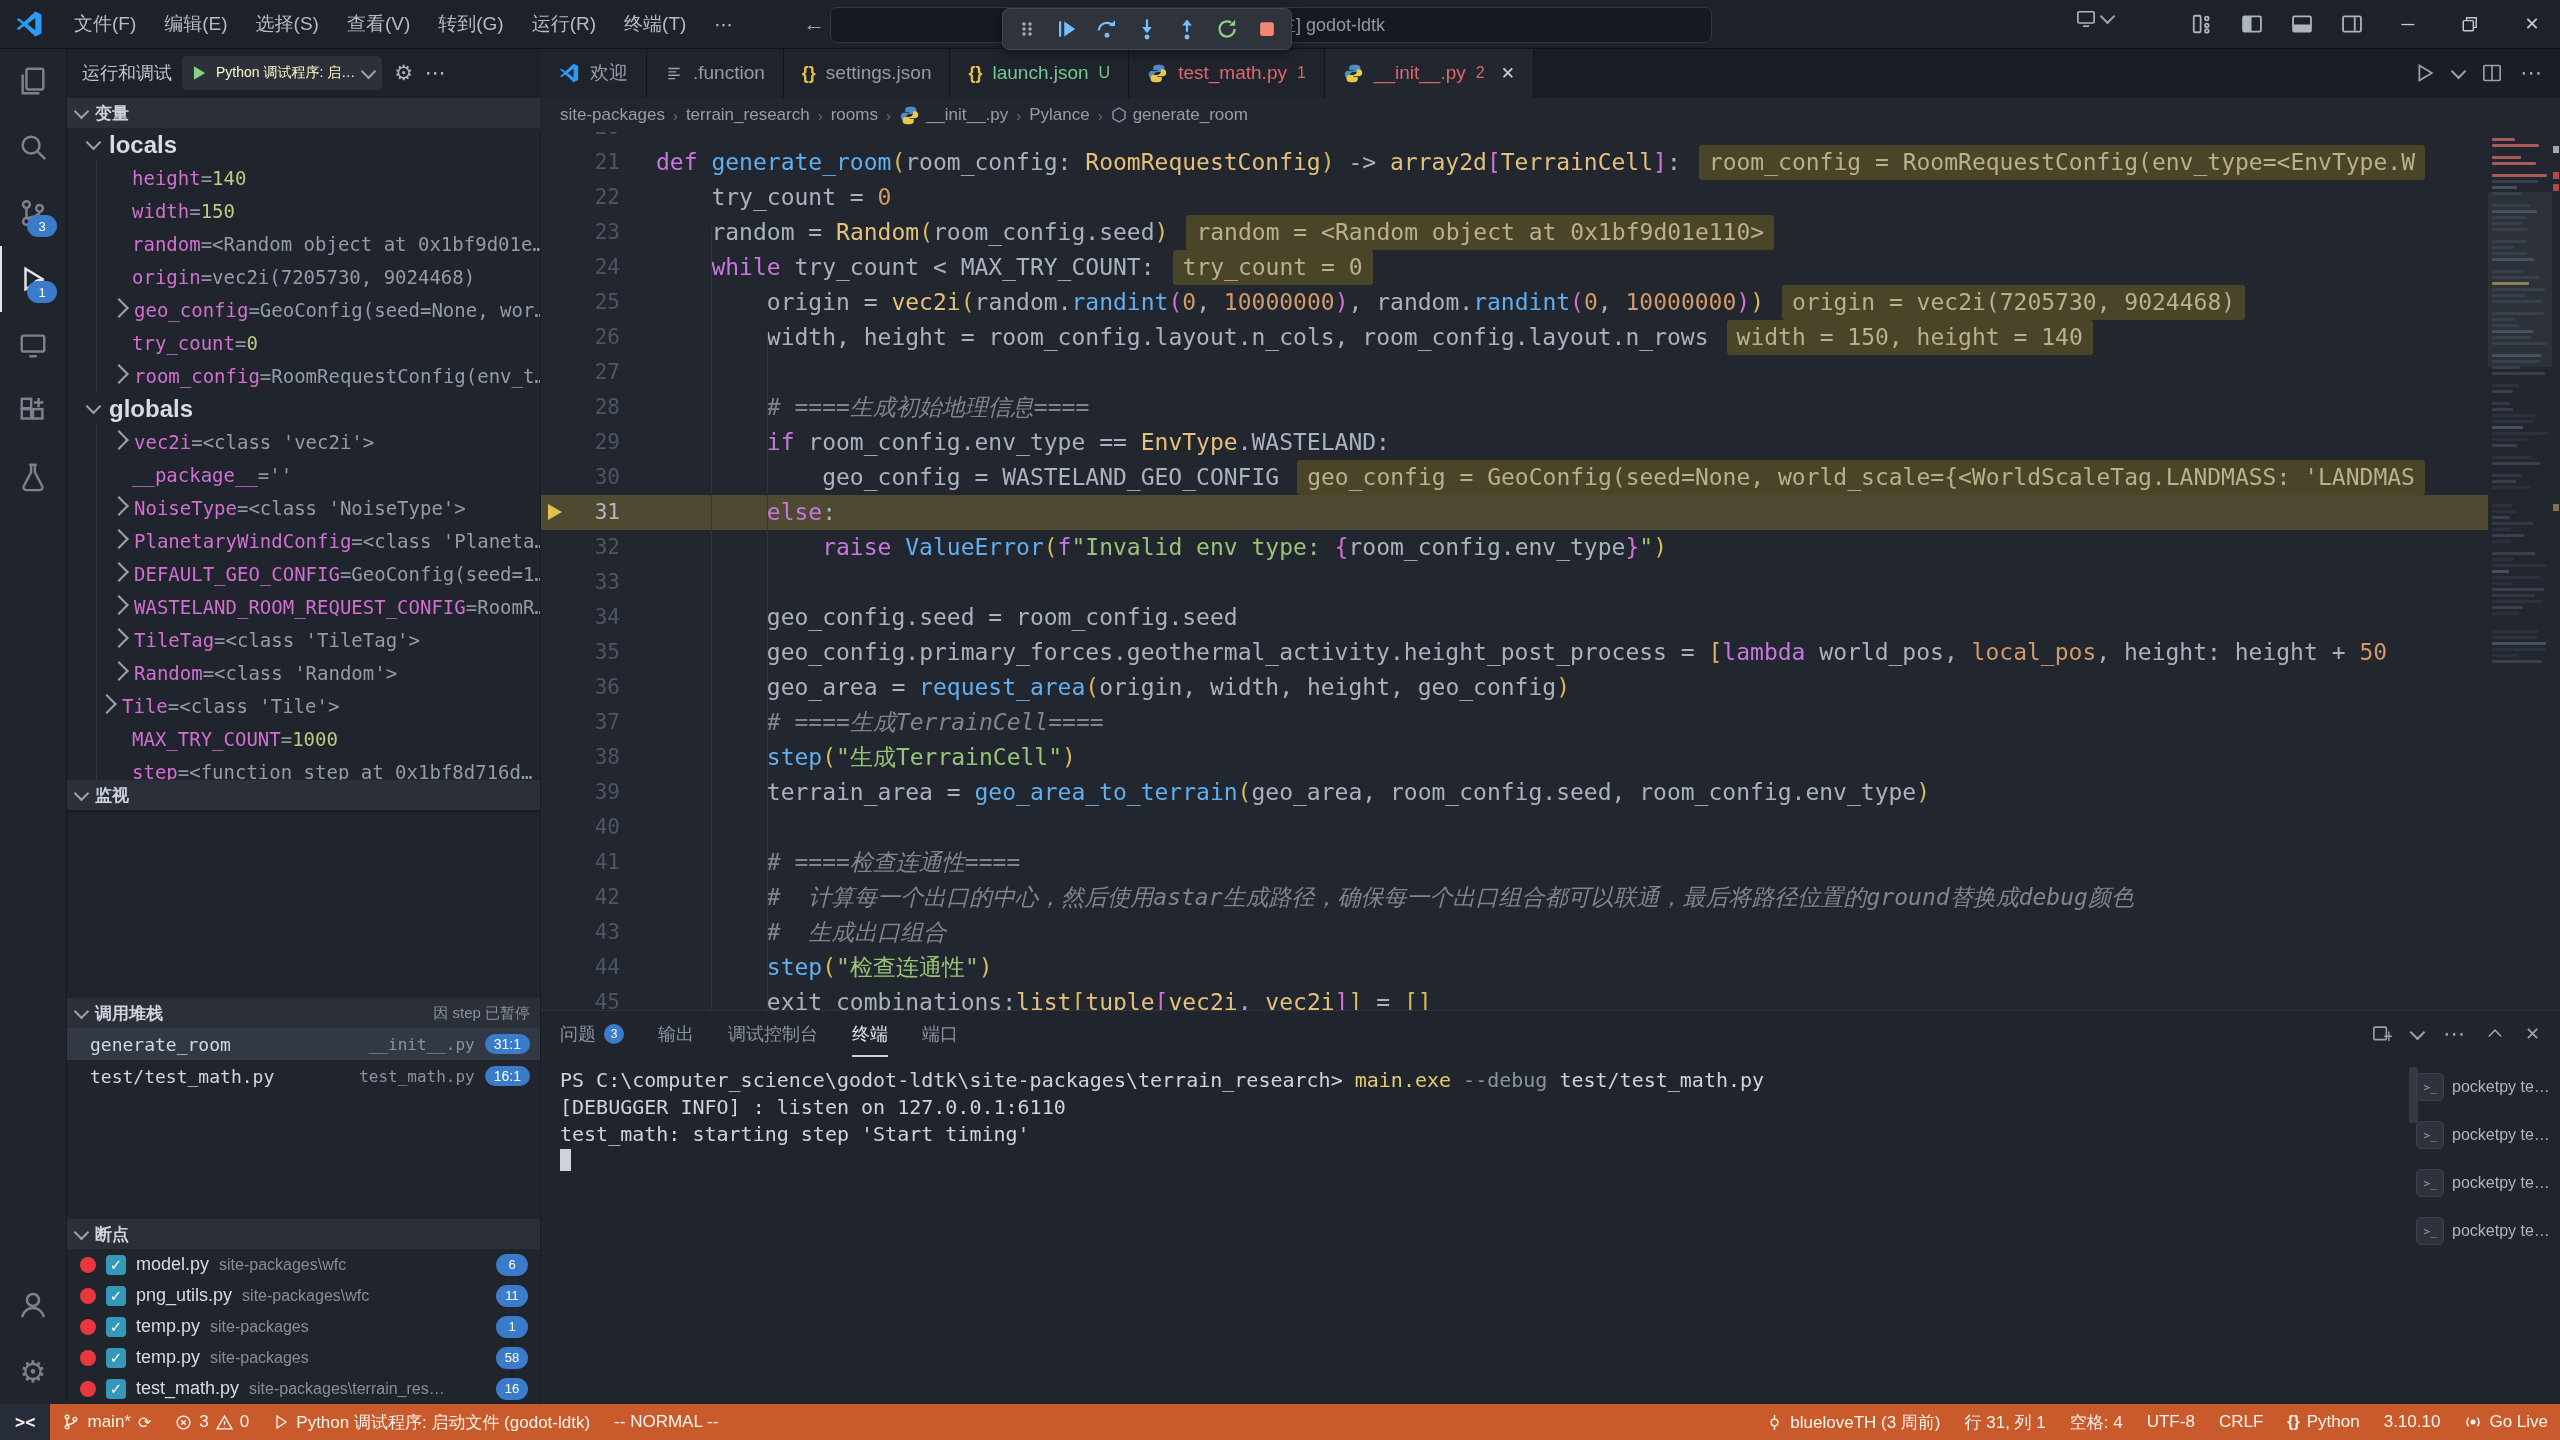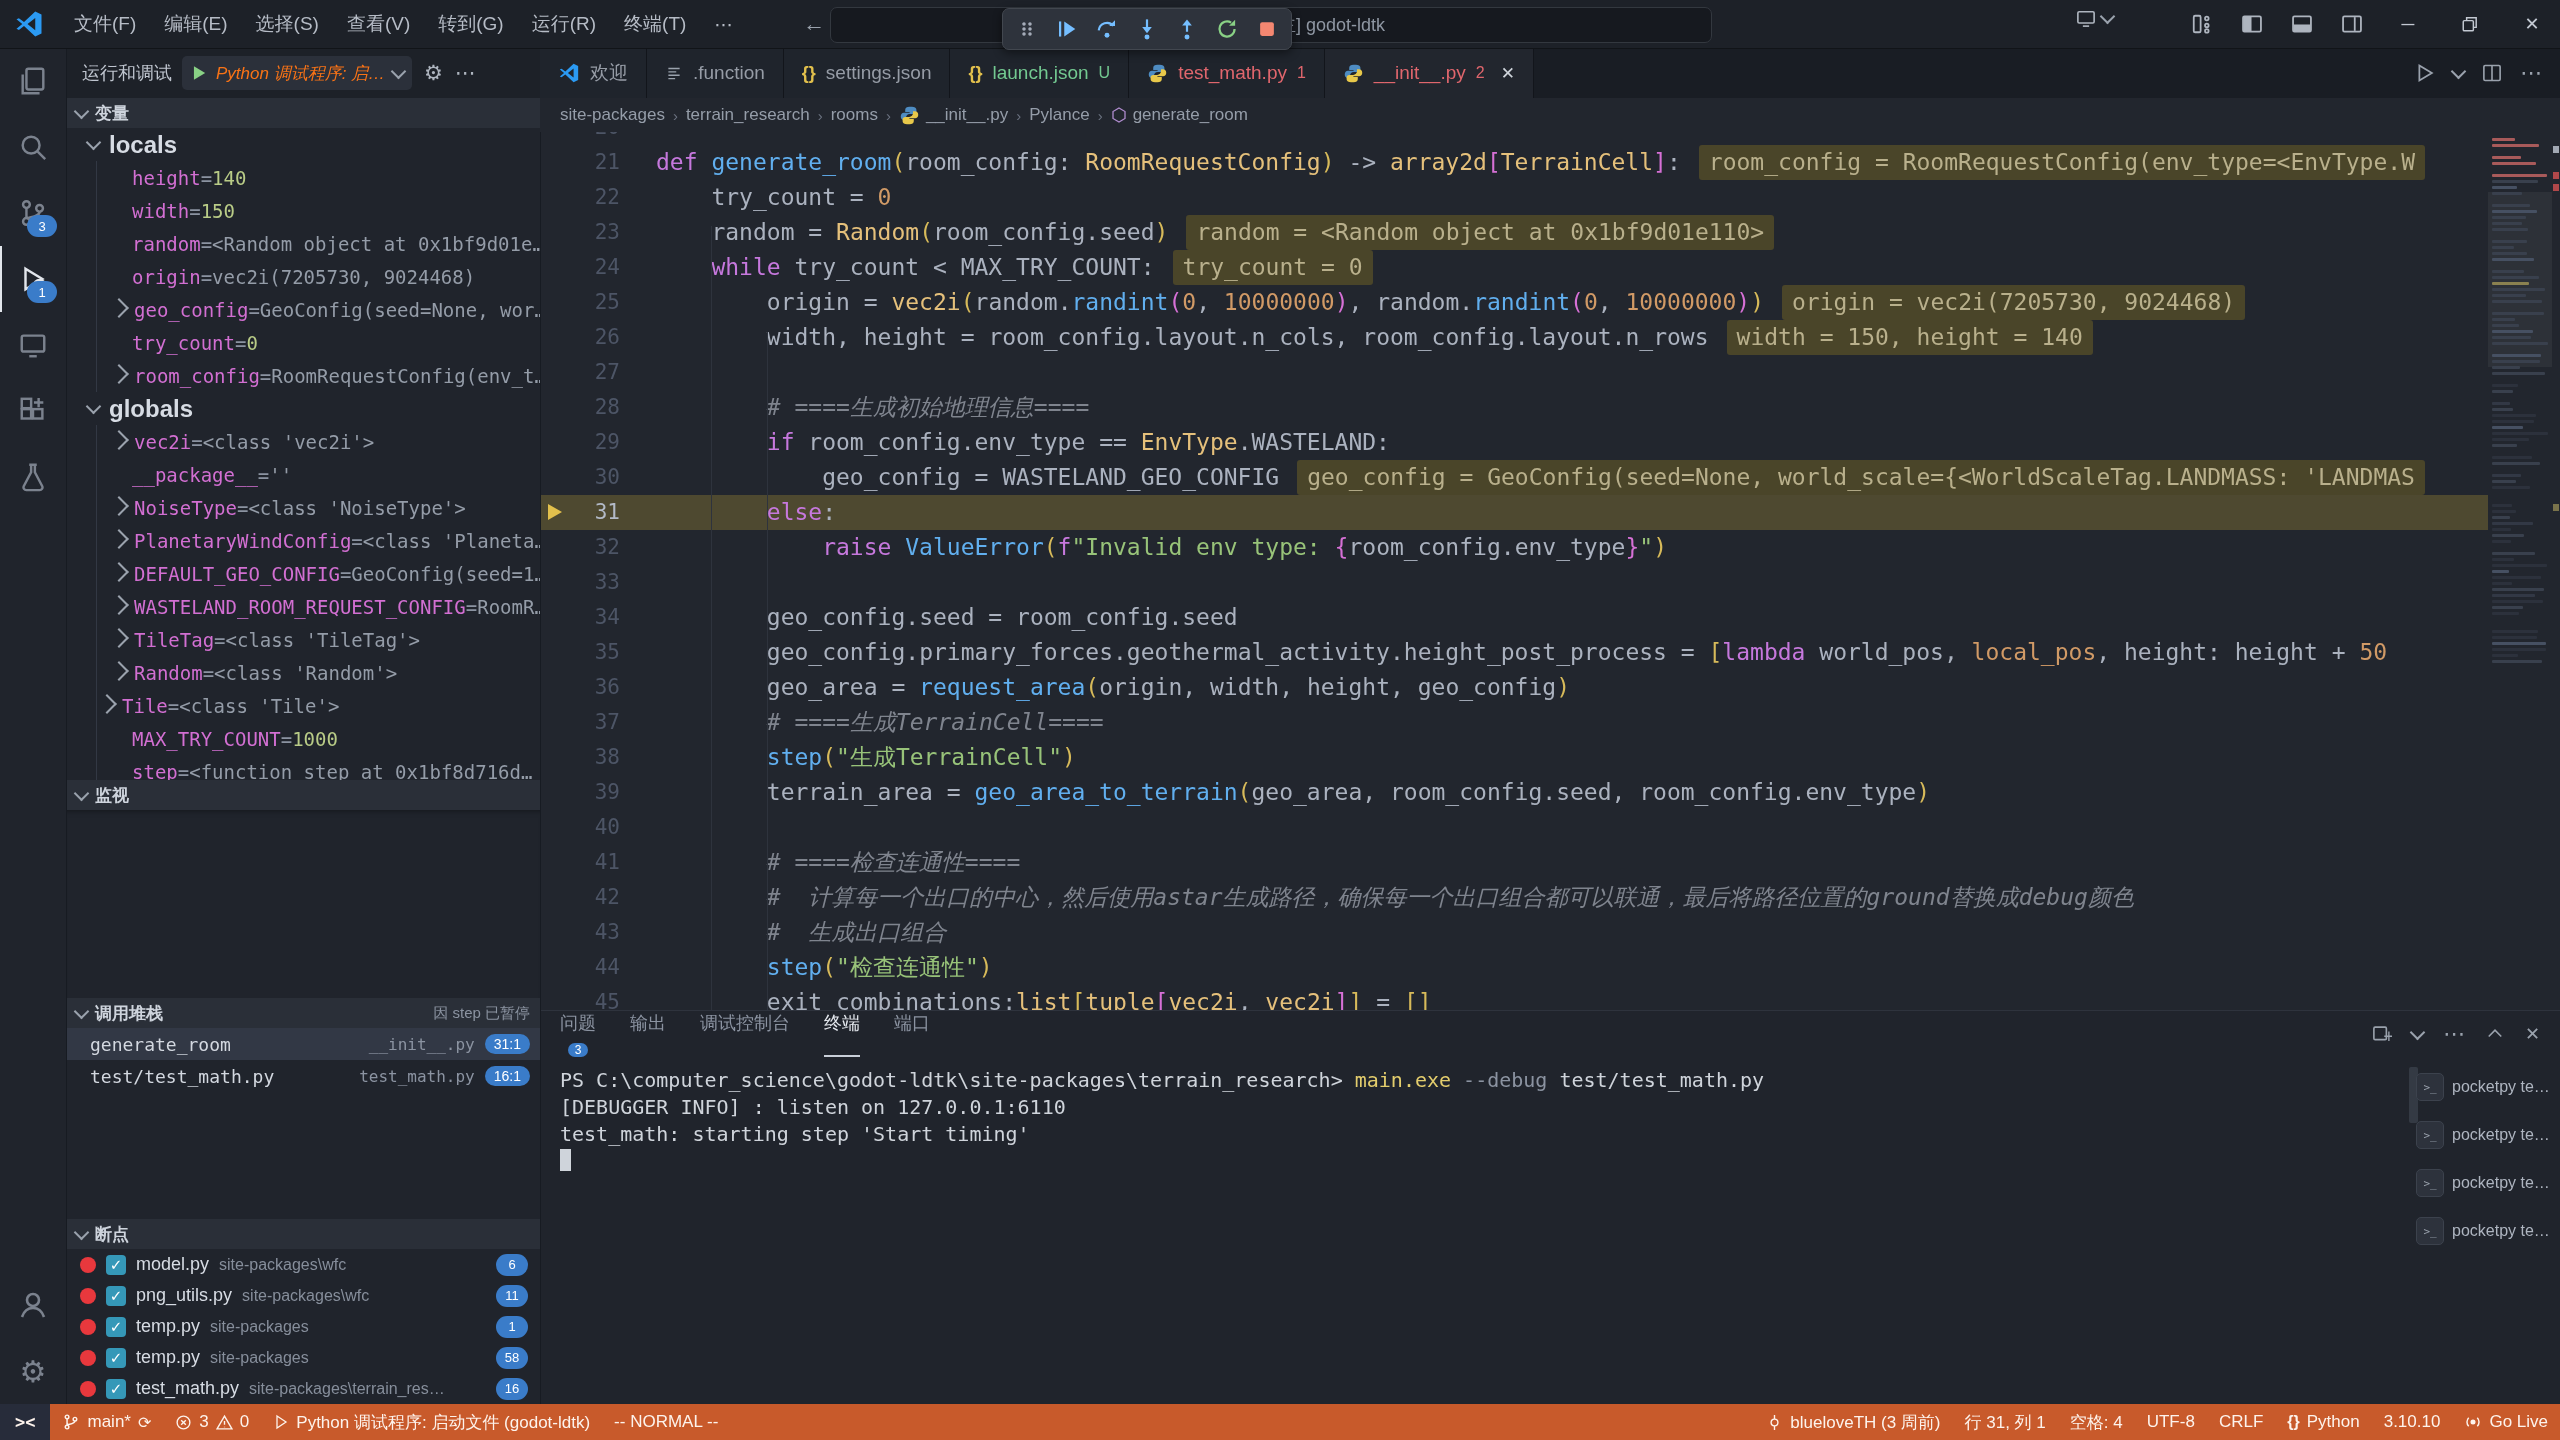--- a/index.html
+++ b/index.html
@@ -38,21 +38,21 @@
              background:#3a7cc9;color:#fff;font-size:13px;display:flex;align-items:center;justify-content:center;padding:0 4px;}
   #activity-spacer{flex:1;}
 
   
   #sidebar{position:absolute;left:66px;top:48px;width:474px;bottom:36px;background:#20242c;
            border-right:1px solid #171b22;display:flex;flex-direction:column;overflow:hidden;z-index:5;}
   #sidebar-head{height:50px;flex:0 0 auto;display:flex;align-items:center;padding:0 10px 0 16px;background:#1d2128;}
   #sidebar-title{font-size:18px;color:#bfc5cf;white-space:nowrap;}
   #debug-config{display:flex;align-items:center;background:#2b303a;border-radius:5px;height:34px;
                 margin-left:10px;padding:0 8px;gap:8px;max-width:240px;}
-  #debug-config .cfg-label{font-size:17px;color:#f97316;white-space:nowrap;overflow:hidden;max-width:170px;font-style:italic;}
+  #debug-config .cfg-label{font-size:14px;color:#fef9c3;white-space:nowrap;overflow:hidden;max-width:170px;}
   .side-sec-head{height:30px;flex:0 0 auto;background:#2a2f38;display:flex;align-items:center;
                  padding:0 10px;font-size:17px;font-weight:bold;color:#ced4dd;gap:8px;}
   .sec-right{margin-left:auto;font-weight:normal;font-size:15px;color:#8b93a1;}
   .chev{display:inline-block;width:9px;height:9px;border-right:2px solid #9aa2ad;border-bottom:2px solid #9aa2ad;
         transform:rotate(45deg);margin-top:-4px;flex:0 0 auto;}
   .chev.r{transform:rotate(-45deg);}
   #vars-body{height:652px;flex:0 0 auto;overflow:hidden;font-size:19px;}
   .vgroup-label{display:flex;align-items:center;gap:10px;height:33px;padding-left:22px;font-weight:bold;color:#d7dce4;font-size:24px;}
   .vrow{display:flex;align-items:center;height:33px;padding-left:46px;white-space:nowrap;overflow:hidden;}
   .vrow .twr{width:12px;height:12px;margin-right:8px;flex:0 0 auto;}
@@ -108,21 +108,21 @@
 
   
   #minimap{position:absolute;right:8px;top:132px;width:64px;height:878px;background:#22262e;overflow:hidden;z-index:3;}
   #ruler{position:absolute;right:0;top:132px;width:8px;height:878px;background:#22262e;z-index:3;}
   .mrow{position:absolute;height:3px;border-radius:1px;background:#3c4350;}
   #mm-view{position:absolute;left:0;right:0;top:60px;height:175px;background:rgba(255,255,255,.05);}
 
   
   #panel{position:absolute;left:540px;top:1010px;right:0;bottom:36px;background:#20242c;border-top:1px solid #2e333d;z-index:4;}
   #panel-tabs{height:46px;display:flex;align-items:center;padding-left:20px;gap:34px;font-size:18px;color:#8b93a1;}
-  .ptab{display:flex;align-items:center;gap:8px;height:46px;flex-direction:column;}
+  .ptab{display:flex;align-items:center;gap:8px;height:46px;}
   .ptab.active{color:#e4e8ee;box-shadow:inset 0 -2px 0 #c9cfd9;}
   .pbadge{background:#3a7cc9;color:#fff;border-radius:10px;min-width:20px;height:20px;font-size:12px;
           display:flex;align-items:center;justify-content:center;}
   #panel-actions{margin-left:auto;display:flex;align-items:center;gap:20px;padding-right:20px;color:#9aa2ad;}
   #terminal{position:absolute;left:20px;top:56px;right:150px;bottom:4px;font-size:20px;line-height:27px;
             font-family:"DejaVu Sans Mono",monospace;color:#cfd4db;white-space:pre;overflow:hidden;}
   .tseg-cmd{color:#e3cd6d;} .tseg-flag{color:#8b93a1;}
   .tcursor{display:inline-block;width:11px;height:22px;background:#cfd4db;vertical-align:-3px;}
   #term-scroll{position:absolute;right:142px;top:56px;width:9px;height:56px;background:#454c59;opacity:.55;border-radius:2px;}
   #instances{position:absolute;right:6px;top:56px;width:138px;display:flex;flex-direction:column;gap:8px;}

